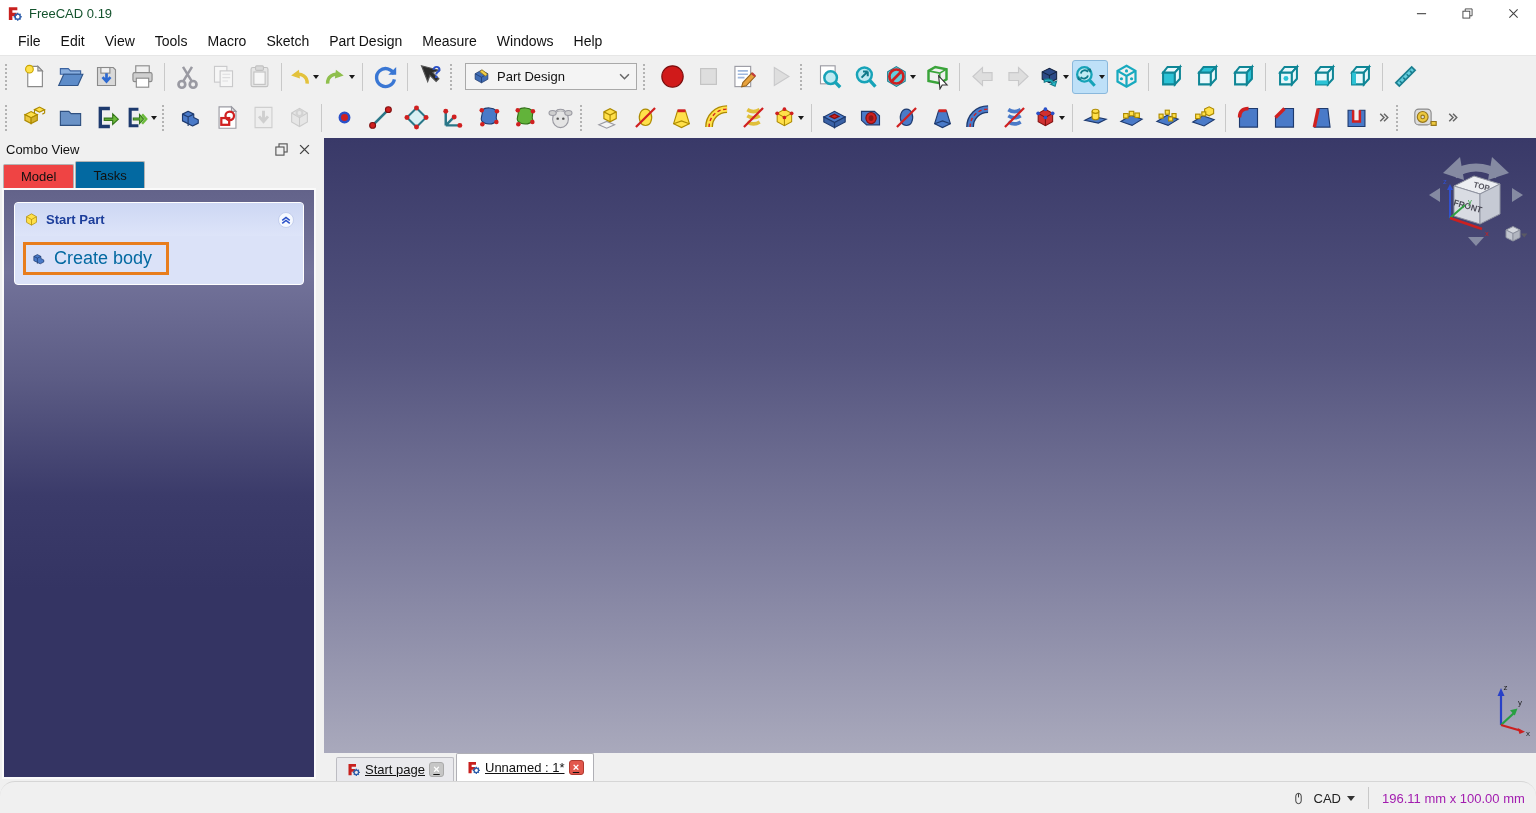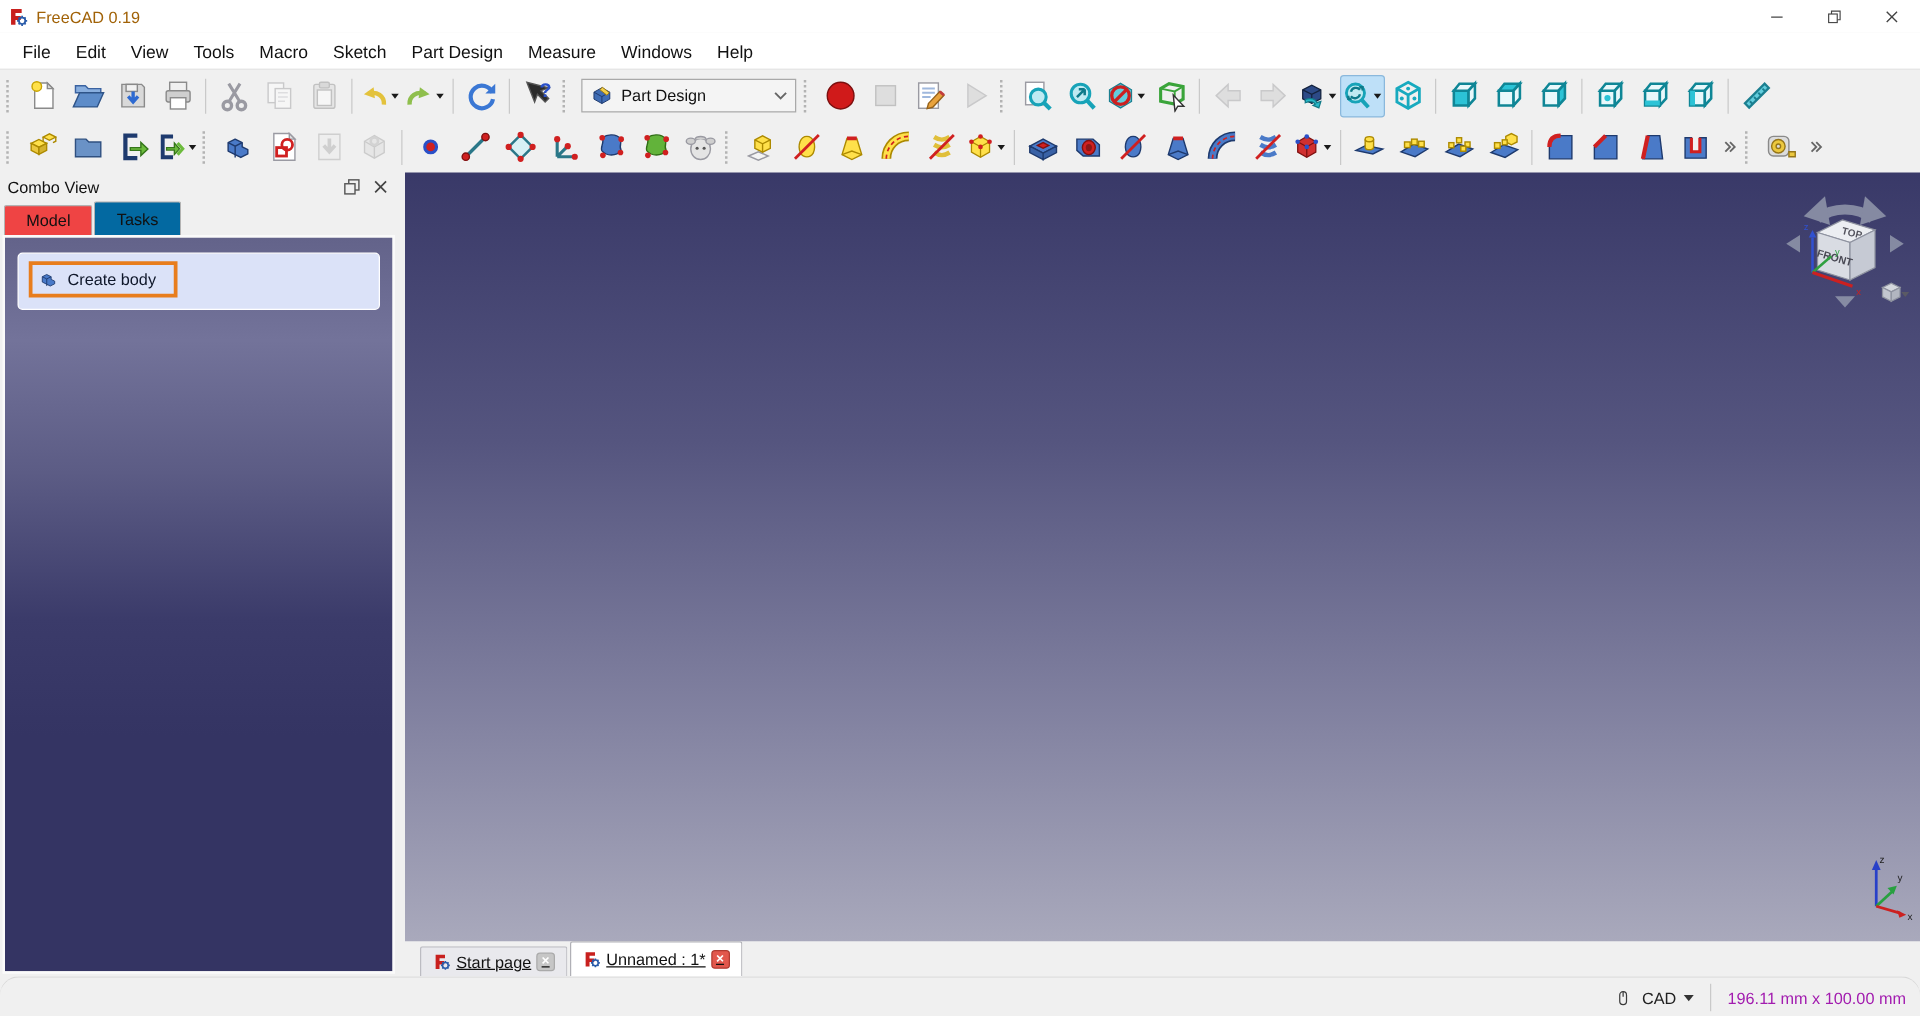--- a/index.html
+++ b/index.html
@@ -2,21 +2,21 @@
 <html><head>
 <meta charset="utf-8">
 <style>
   * { margin:0; padding:0; box-sizing:border-box; }
   html,body { width:1536px; height:813px; overflow:hidden;
     font-family:"Liberation Sans", sans-serif; background:#f0f0f0; color:#111; }
 
   
   .titlebar { height:26px; background:#fff; display:flex; align-items:center; padding-left:6px; }
   .app-logo { width:17px; height:17px; margin-right:6px; }
-  .app-title { font-size:13px; color:#a16207; }
+  .app-title { font-size:13px; color:#14532d; }
   .win-controls { margin-left:auto; display:flex; height:100%; }
   .win-btn { width:46px; height:100%; display:flex; align-items:center; justify-content:center; }
   .win-btn svg { width:11px; height:11px; }
 
   
   .menubar { height:29px; background:#fff; display:flex; align-items:center; padding-left:8px;text-align:center; }
   .menu-item { font-size:14px; padding:4px 10px; color:#111; }
 
   
   .toolbars { background:#f0f0f0; border-top:1px solid #e6e6e6; }
@@ -57,21 +57,21 @@
   .task-box-header { height:33px; display:flex; align-items:center; padding:0 8px;
      background:linear-gradient(#cdd7f3,#dde4f9); }
   .tb16 { width:17px; height:17px; margin-right:6px; }
   .tb16 svg { width:100%; height:100%; }
   .task-title { font-size:13px; font-weight:bold; color:#1d3e9b; flex:1; }
   .collapse { width:18px; height:18px; }
   .collapse svg { width:100%; height:100%; }
   .task-box-body { padding:6px 8px 9px; }
   .highlight-box { display:inline-block; border:3px solid #e87d1d; }
   .task-item { display:flex; align-items:center; padding:3px 14px 3px 5px; }
-  .task-link { font-size:13px; color:#0f172a; }
+  .task-link { font-size:18px; color:#0369a1; }
 
   .splitter { width:6px; background:#f0f0f0; }
   .right-col { flex:1; display:flex; flex-direction:column; }
   .viewport { position:relative; height:615px;
      background:linear-gradient(180deg,#393968 0%,#55557f 35%,#8181a0 70%,#a9a9bc 100%); }
   .navcube { position:absolute; top:6px; right:8px; width:104px; height:104px; }
   .axiscross { position:absolute; bottom:16px; right:4px; width:44px; height:58px; }
 
   
   .mdi-bar { height:28px; background:#f0f0f0; display:flex; align-items:flex-end; padding-left:12px; }
@@ -833,20 +833,35 @@
             <path d="M5 5l14 14M19 5L5 19" stroke="#444" stroke-width="2.2"></path>
           </svg>
         </span>
     </div>
     <div class="dock-tabs">
         <div class="dock-tab">Model</div>
         <div class="dock-tab active">Tasks</div>
       </div>
     <div class="dock-content">
       <div class="task-box">
+        <div class="task-box-header">
+          <span class="tb16">
+              <svg viewBox="0 0 24 24" style="width: 100%; height: 100%; display: block;">
+                <path d="M5 8l7-4 7 4v8l-7 4-7-4z" fill="#ffe04a" stroke="#ad8a00"></path>
+                <path d="M5 8l7 4 7-4M12 12v8" fill="none" stroke="#ad8a00"></path>
+              </svg>
+            </span>
+          <span class="task-title">Start Part</span>
+          <span class="collapse">
+              <svg viewBox="0 0 24 24" style="width: 100%; height: 100%; display: block;">
+                <circle cx="12" cy="12" r="10" fill="#f6f9ff" stroke="#b9c6e8"></circle>
+                <path d="M7 12.5l5-4 5 4M7 16.5l5-4 5 4" fill="none" stroke="#2a50c8" stroke-width="2"></path>
+              </svg>
+            </span>
+        </div>
         <div class="task-box-body">
           <div class="highlight-box">
             <div class="task-item">
               <span class="tb16">
                   <svg viewBox="0 0 24 24" style="width: 100%; height: 100%; display: block;">
                     <path d="M4 9l5-2.5 5 2.5v3l4 2v3L13 19.5 4 15z" fill="#4a7ac8" stroke="#1e3a6e" stroke-linejoin="round"></path>
                     <path d="M4 9l5 2.5L14 9M9 11.5v8" fill="none" stroke="#1e3a6e"></path>
                   </svg>
                 </span>
               <span class="task-link">Create body</span>

